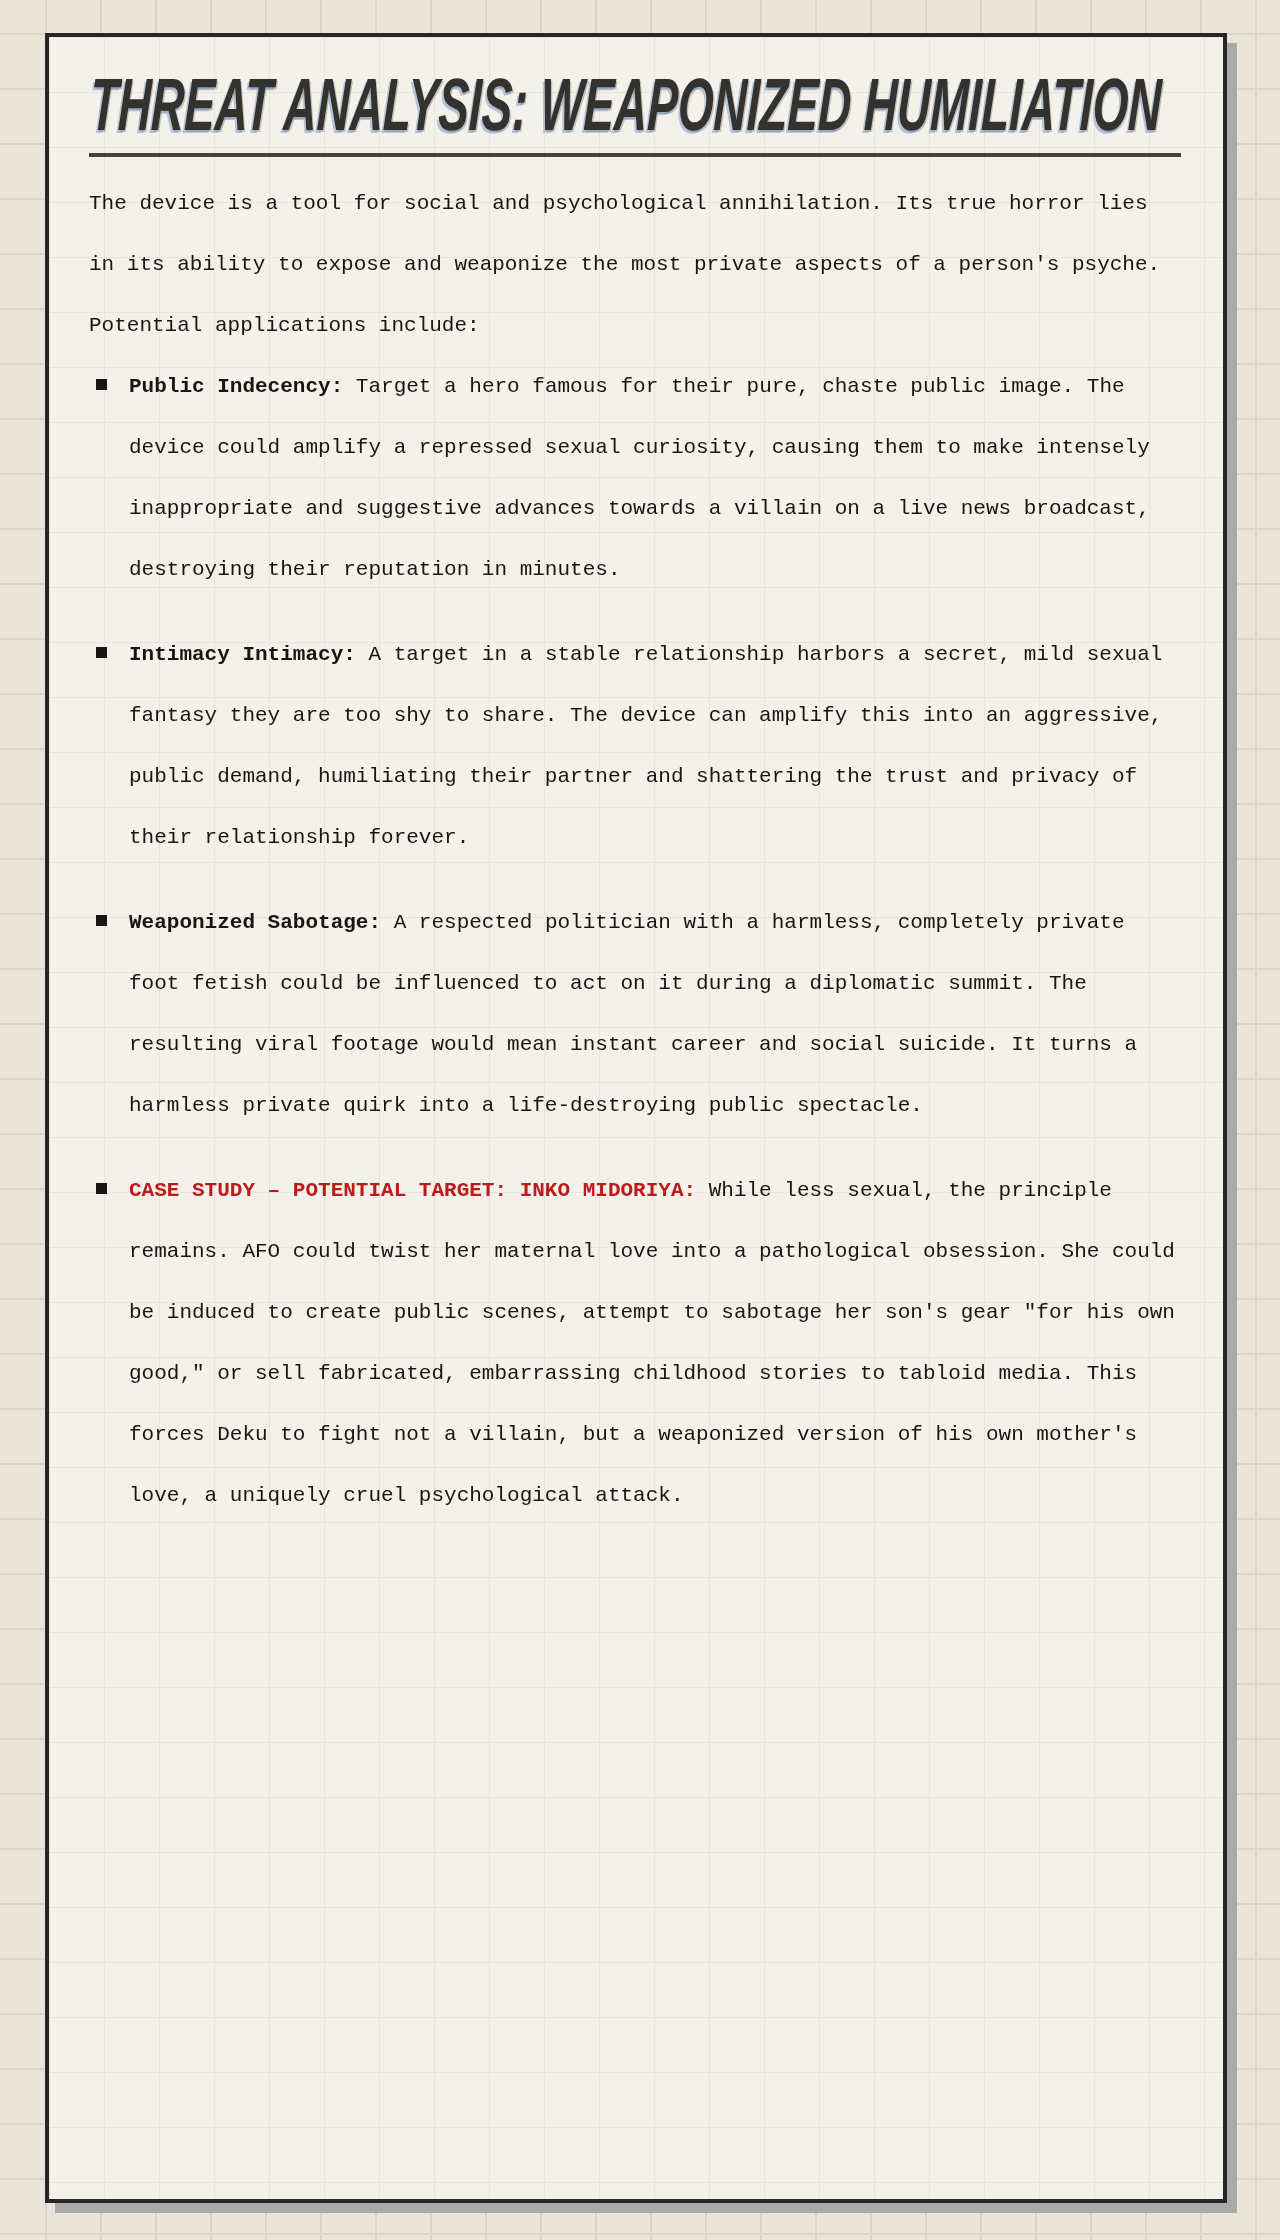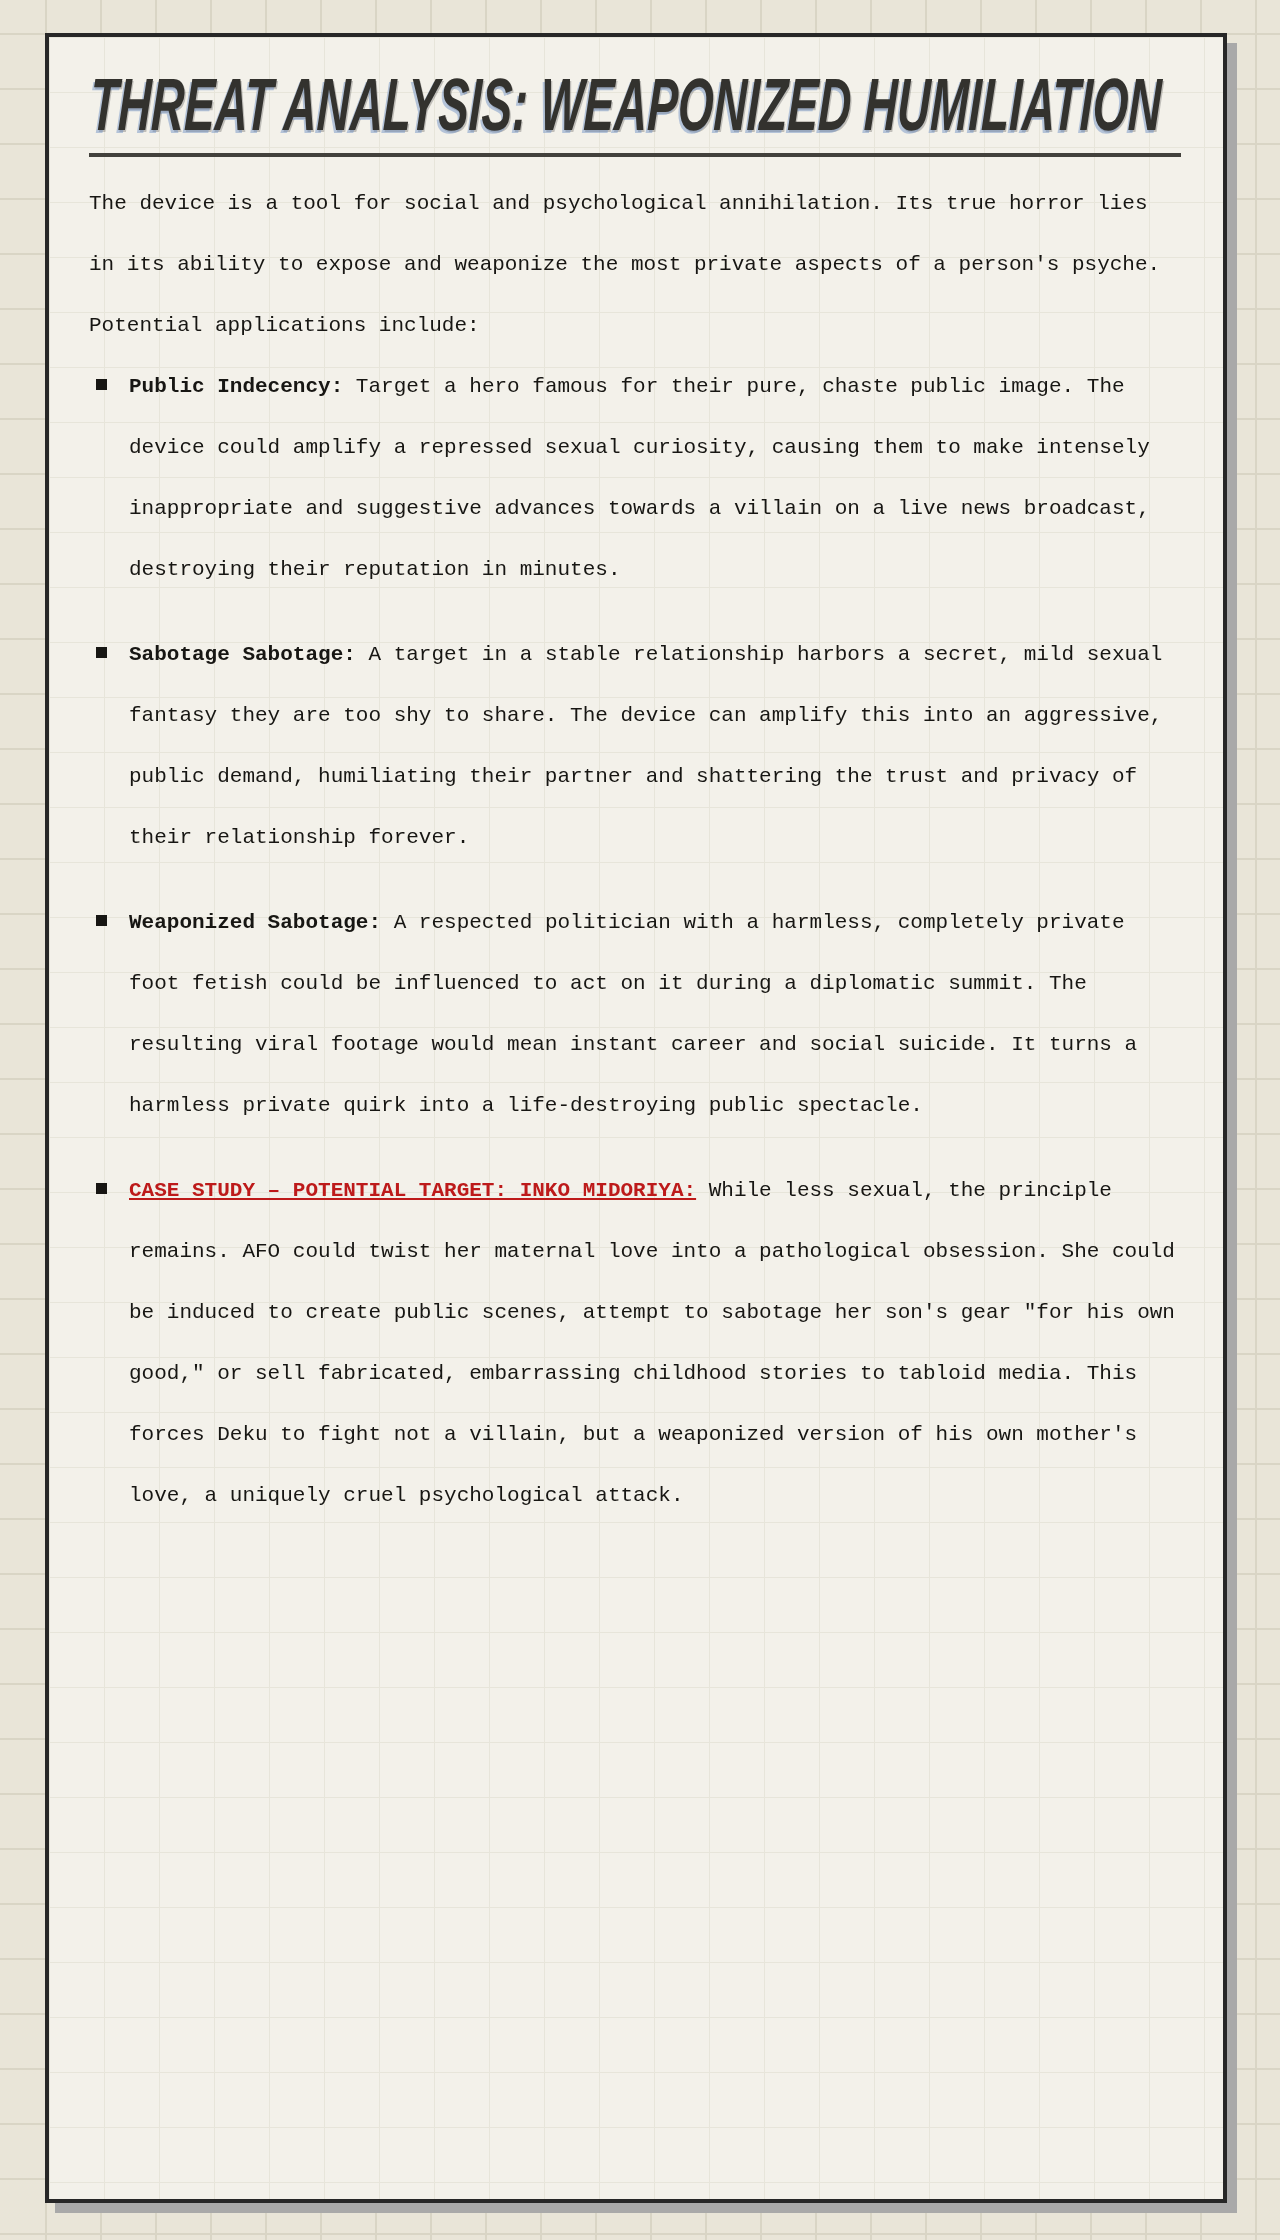--- a/index.html
+++ b/index.html
@@ -90,21 +90,20 @@
     top: 23px;
     width: 11px;
     height: 11px;
     background: #171613;
   }
   .bullet-label {
     font-weight: bold;
   }
   .bullet-item.danger .bullet-label {
     color: #bd1a1a;
-    text-decoration: underline;
   }
 </style>
 </head>
 <body>
 
 <div class="page-bg">
   <main class="card">
 
     <h1 class="title">THREAT ANALYSIS: WEAPONIZED HUMILIATION</h1>
 
@@ -115,21 +114,21 @@
     <ul class="bullet-list body-text">
 
       <li class="bullet-item">
         <span class="bullet-marker"></span>
         <span class="bullet-label">Public Indecency:</span>
         <span class="bullet-text">Target a hero famous for their pure, chaste public image. The device could amplify a repressed sexual curiosity, causing them to make intensely inappropriate and suggestive advances towards a villain on a live news broadcast, destroying their reputation in minutes.</span>
       </li>
 
       <li class="bullet-item">
         <span class="bullet-marker"></span>
-        <span class="bullet-label">Sabotage Sabotage:</span>
+        <span class="bullet-label">Intimacy Intimacy:</span>
         <span class="bullet-text">A target in a stable relationship harbors a secret, mild sexual fantasy they are too shy to share. The device can amplify this into an aggressive, public demand, humiliating their partner and shattering the trust and privacy of their relationship forever.</span>
       </li>
 
       <li class="bullet-item">
         <span class="bullet-marker"></span>
         <span class="bullet-label">Weaponized Sabotage:</span>
         <span class="bullet-text">A respected politician with a harmless, completely private foot fetish could be influenced to act on it during a diplomatic summit. The resulting viral footage would mean instant career and social suicide. It turns a harmless private quirk into a life-destroying public spectacle.</span>
       </li>
 
       <li class="bullet-item danger">

